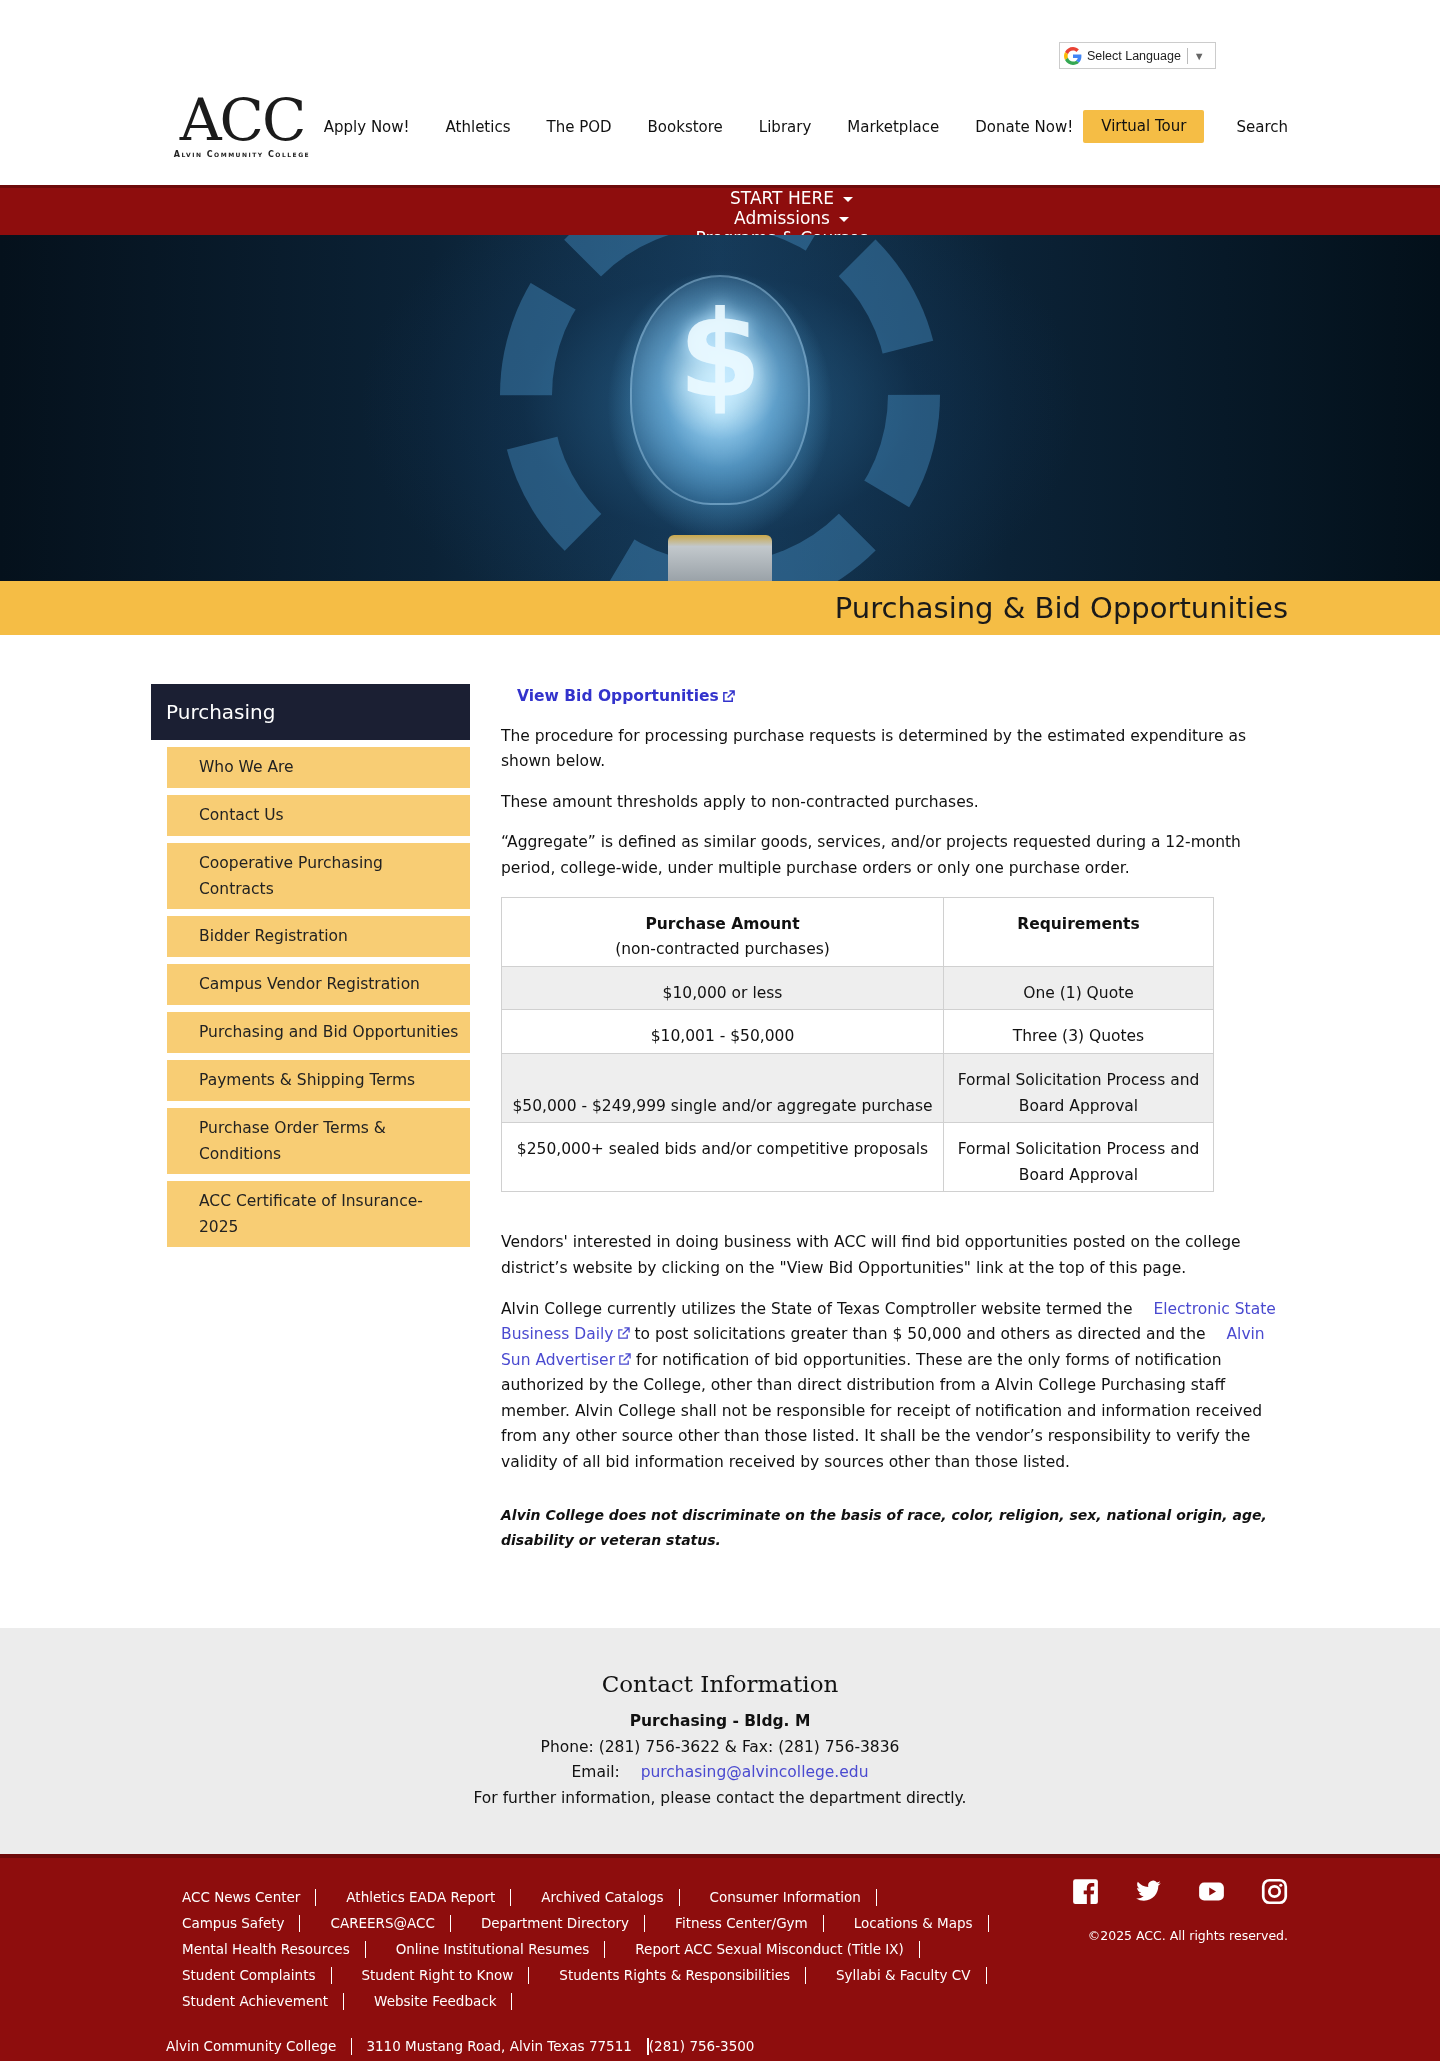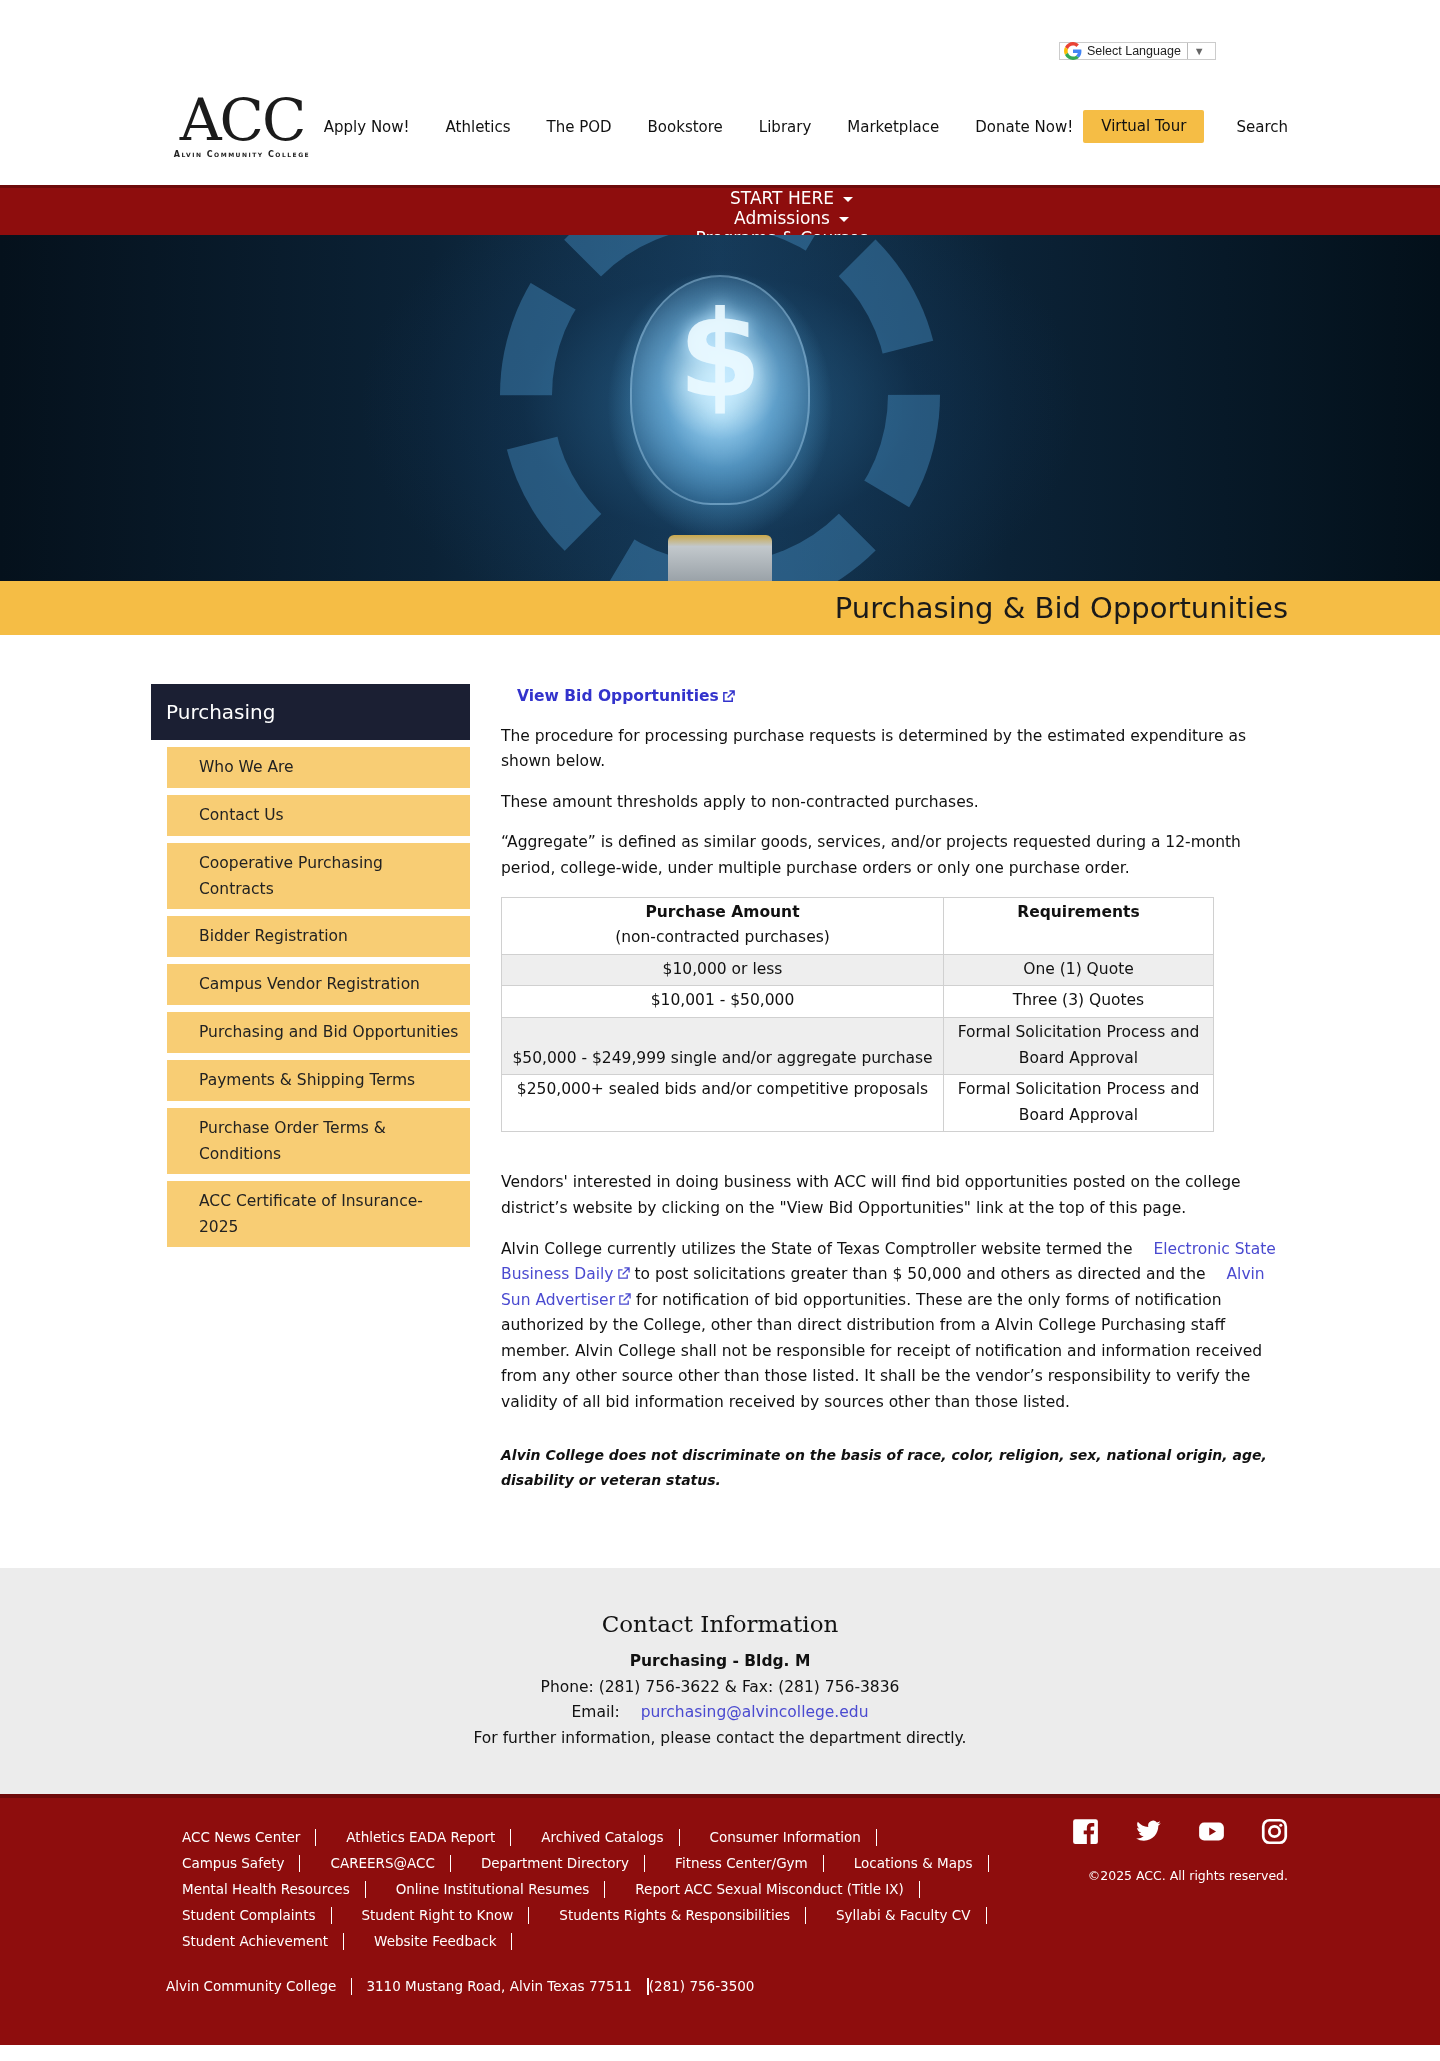--- a/index.html
+++ b/index.html
@@ -1,21 +1,21 @@
 <!DOCTYPE html>
 <html><head>
 <meta charset="utf-8">
 <style>
   * { box-sizing: border-box; margin: 0; padding: 0; }
   html, body { width: 1440px; background: #ffffff; color: #111; font-family: "DejaVu Sans", sans-serif; }
   a { text-decoration: none; color: inherit; margin-left: 16px; }
 
   
   .header { position: relative; height: 185px; background: #fff; }
-  .lang-select { position: absolute; left: 1059px; top: 42px; width: 157px; height: 18px; border: 1px solid #ccc; background: #fff; display: flex; align-items: center; padding-left: 4px; font-family: "Liberation Sans", sans-serif; font-size: 12.5px; color: #222; text-align: right; }
+  .lang-select { position: absolute; left: 1059px; top: 42px; width: 157px; height: 27px; border: 1px solid #ccc; background: #fff; display: flex; align-items: center; padding-left: 4px; font-family: "Liberation Sans", sans-serif; font-size: 12.5px; color: #222; text-align: right; }
   .lang-select .g-icon { width: 18px; height: 18px; margin-right: 5px; }
   .lang-select .sep { width: 1px; height: 16px; background: #bbb; margin: 0 6px 0 6px; }
   .lang-select .arrow { color: #666; font-size: 11px; }
 
   .logo { position: absolute; left: 150px; top: 92px; width: 152px; height: 72px; }
   .logo .mark { font-family: "DejaVu Serif", serif; font-size: 58px; line-height: 56px; letter-spacing: -2px; color: #1b1b1b; display: block; text-align: center; }
   .logo .tag { display: block; font-family: "DejaVu Sans", sans-serif; font-size: 8px; letter-spacing: 1.5px; color: #222; text-align: center; font-variant: small-caps; font-weight: bold; margin-top: 2px; }
 
   .util-nav { position: absolute; right: 152px; top: 110px; height: 33px; display: flex; align-items: center; font-family: "DejaVu Sans", sans-serif; font-size: 15px; color: #111; }
   .util-nav a { padding: 0 10px; }
@@ -49,21 +49,21 @@
   .sidebar .head { background: #1b1f33; color: #fff; font-size: 20px; height: 56px; display: flex; align-items: center; padding-left: 15px; margin-bottom: 7px; }
   .sidebar .link { display: block; background: #f8cd74; color: #222; font-size: 15.5px; line-height: 26px; padding: 7px 10px 7px 32px; margin-bottom: 7px; min-height: 41px; }
 
   .main { width: 789px; margin-left: 31px; font-size: 15.5px; line-height: 25.6px; color: #111; }
   .main p { margin-bottom: 15px; }
   .main .bidlink { font-weight: bold; color: #3333cc; display: inline-flex; align-items: center; margin-bottom: 14px; }
   .ext-icon { display: inline-block; width: 13px; height: 13px; vertical-align: -1px; margin-left: 3px; }
   .main a.inline { color: #4a4ad0; }
 
   table.thresholds { border-collapse: collapse; width: 713px; margin: 2px 0 38px 0; font-size: 15.5px; line-height: 25.6px; }
-  table.thresholds th, table.thresholds td { border: 1px solid #d0d0d0; text-align: center; padding: 2px 4px 3px 4px; }
+  table.thresholds th, table.thresholds td { border: 1px solid #d0d0d0; text-align: center; padding: 14px 4px 3px 4px; }
   table.thresholds thead th { vertical-align: top; background: #fff; }
   table.thresholds thead th .sub { font-weight: normal; display: block; }
   table.thresholds tbody tr:nth-child(odd) td { background: #eeeeee; }
   table.thresholds tbody tr:nth-child(even) td { background: #ffffff; }
   table.thresholds tbody tr.bottom-align td:first-child { vertical-align: bottom; }
   table.thresholds tbody tr.top-align td { vertical-align: top; }
 
   .disclaimer { margin-top: 27px; font-weight: bold; font-style: italic; font-size: 14px; line-height: 25px; }
 
   

